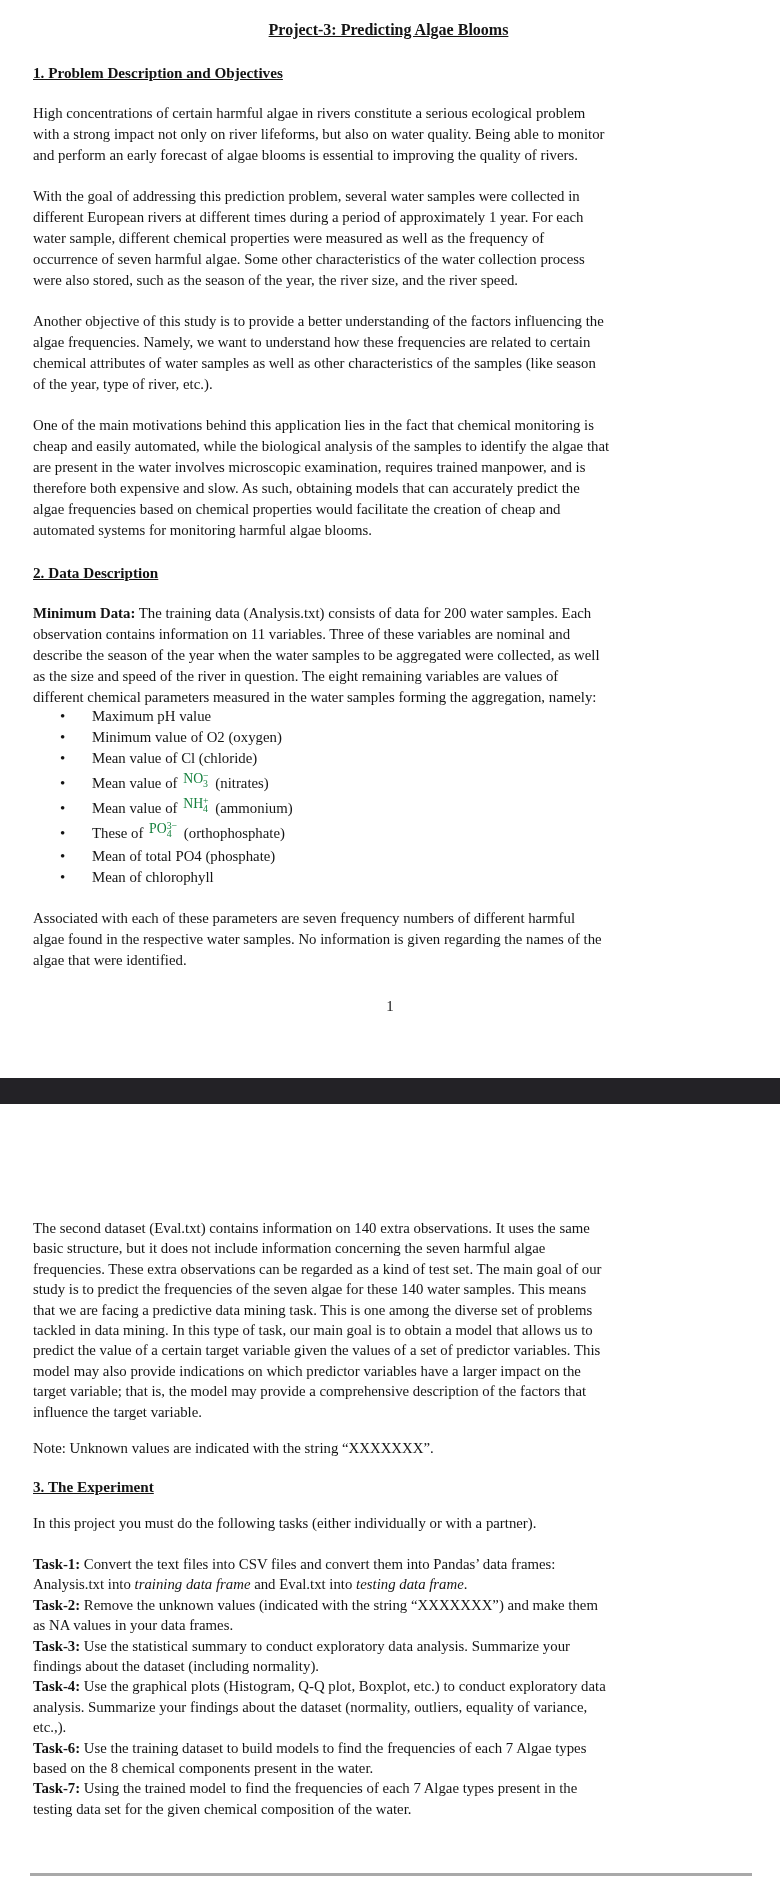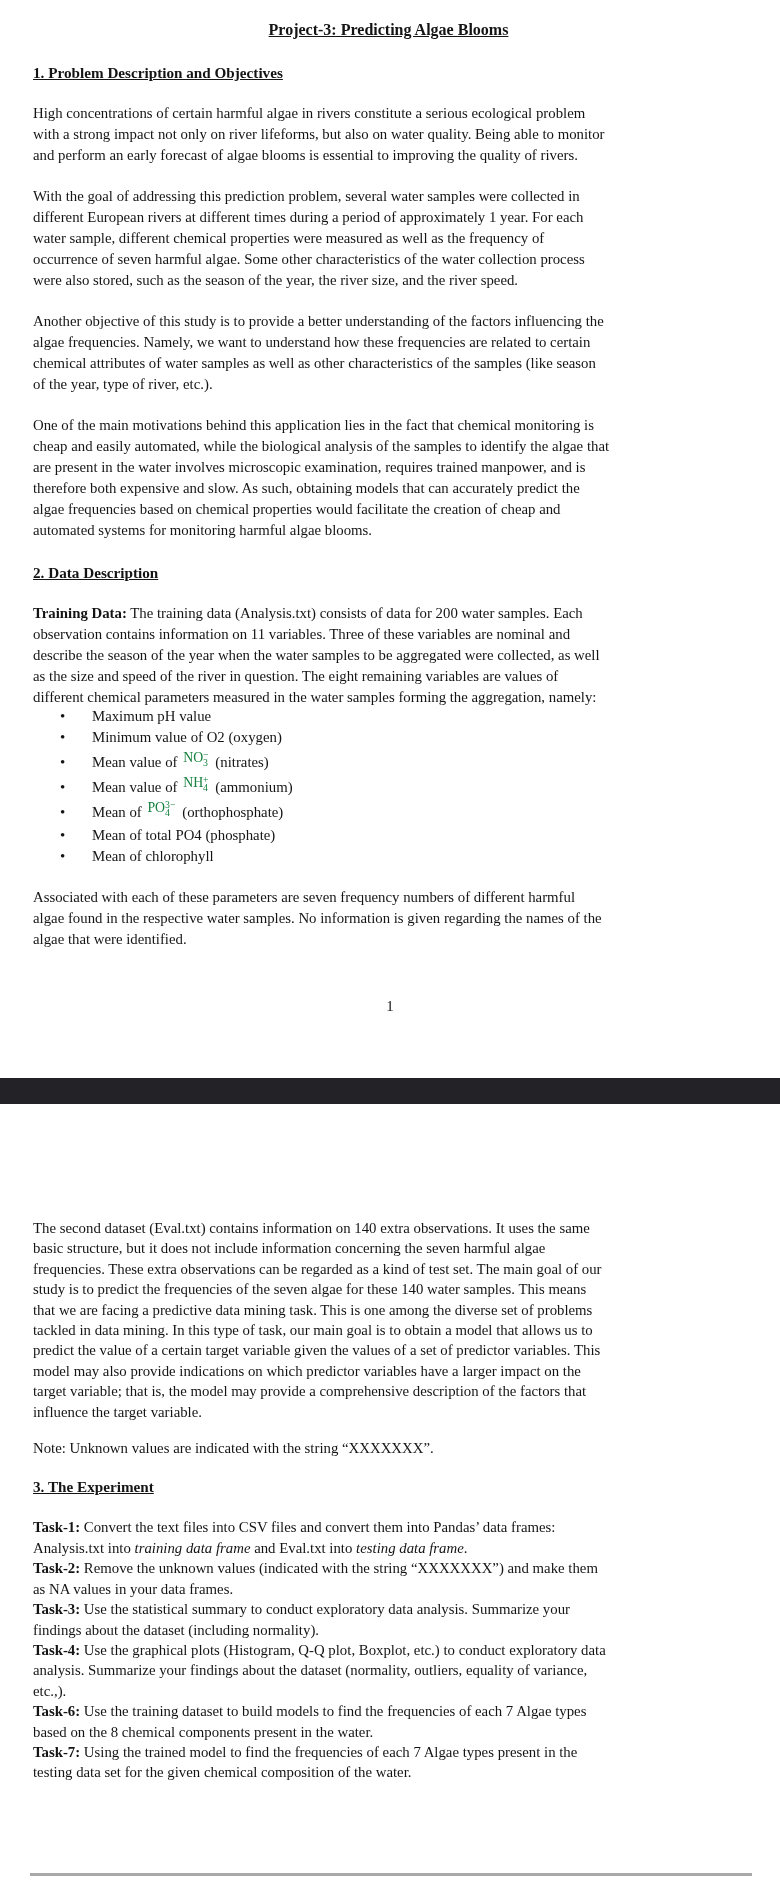--- a/index.html
+++ b/index.html
@@ -131,32 +131,33 @@
 chemical attributes of water samples as well as other characteristics of the samples (like season
 of the year, type of river, etc.).</p>
     <p class="para">One of the main motivations behind this application lies in the fact that chemical monitoring is
 cheap and easily automated, while the biological analysis of the samples to identify the algae that
 are present in the water involves microscopic examination, requires trained manpower, and is
 therefore both expensive and slow. As such, obtaining models that can accurately predict the
 algae frequencies based on chemical properties would facilitate the creation of cheap and
 automated systems for monitoring harmful algae blooms.</p>
 
     <h2 class="sec">2. Data Description</h2>
-    <p class="para"><span class="b">Training Data:</span><span> The training data (Analysis.txt) consists of data for 200 water samples. Each
+    <p class="para"><span class="b">Minimum Data:</span><span> The training data (Analysis.txt) consists of data for 200 water samples. Each
 observation contains information on 11 variables. Three of these variables are nominal and
 describe the season of the year when the water samples to be aggregated were collected, as well
 as the size and speed of the river in question. The eight remaining variables are values of
 different chemical parameters measured in the water samples forming the aggregation, namely:</span></p>
 
     <ul class="chem-list">
       <li><span>Maximum pH value</span></li>
       <li><span>Minimum value of O2 (oxygen)</span></li>
+      <li><span>Mean value of Cl (chloride)</span></li>
       <li class="chem-li"><span>Mean value of </span><span class="chem"><span>NO</span><span class="chem-stack"><span class="chem-sup">−</span><span class="chem-sub">3</span></span></span><span> (nitrates)</span></li>
       <li class="chem-li"><span>Mean value of </span><span class="chem"><span>NH</span><span class="chem-stack"><span class="chem-sup">+</span><span class="chem-sub">4</span></span></span><span> (ammonium)</span></li>
-      <li class="chem-li"><span>Mean of </span><span class="chem"><span>PO</span><span class="chem-stack"><span class="chem-sup">3−</span><span class="chem-sub">4</span></span></span><span> (orthophosphate)</span></li>
+      <li class="chem-li"><span>These of </span><span class="chem"><span>PO</span><span class="chem-stack"><span class="chem-sup">3−</span><span class="chem-sub">4</span></span></span><span> (orthophosphate)</span></li>
       <li><span>Mean of total PO4 (phosphate)</span></li>
       <li><span>Mean of chlorophyll</span></li>
     </ul>
 
     <p class="para">Associated with each of these parameters are seven frequency numbers of different harmful
 algae found in the respective water samples. No information is given regarding the names of the
 algae that were identified.</p>
 
     <div class="page-number">1</div>
   </section>
@@ -170,20 +171,21 @@
 study is to predict the frequencies of the seven algae for these 140 water samples. This means
 that we are facing a predictive data mining task. This is one among the diverse set of problems
 tackled in data mining. In this type of task, our main goal is to obtain a model that allows us to
 predict the value of a certain target variable given the values of a set of predictor variables. This
 model may also provide indications on which predictor variables have a larger impact on the
 target variable; that is, the model may provide a comprehensive description of the factors that
 influence the target variable.</p>
     <p class="para p2-note">Note: Unknown values are indicated with the string “XXXXXXX”.</p>
 
     <h2 class="sec">3. The Experiment</h2>
+    <p class="para p2-intro">In this project you must do the following tasks (either individually or with a partner).</p>
 
     <div class="tasks">
       <div class="task"><span class="task-label">Task-1:</span><span><span> Convert the text files into CSV files and convert them into Pandas’ data frames:
 Analysis.txt into </span><span class="i">training data frame</span><span> and Eval.txt into </span><span class="i">testing data frame</span><span>.</span></span></div>
       <div class="task"><span class="task-label">Task-2:</span><span><span> Remove the unknown values (indicated with the string “XXXXXXX”) and make them
 as NA values in your data frames.</span></span></div>
       <div class="task"><span class="task-label">Task-3:</span><span><span> Use the statistical summary to conduct exploratory data analysis. Summarize your
 findings about the dataset (including normality).</span></span></div>
       <div class="task"><span class="task-label">Task-4:</span><span><span> Use the graphical plots (Histogram, Q-Q plot, Boxplot, etc.) to conduct exploratory data
 analysis. Summarize your findings about the dataset (normality, outliers, equality of variance,

